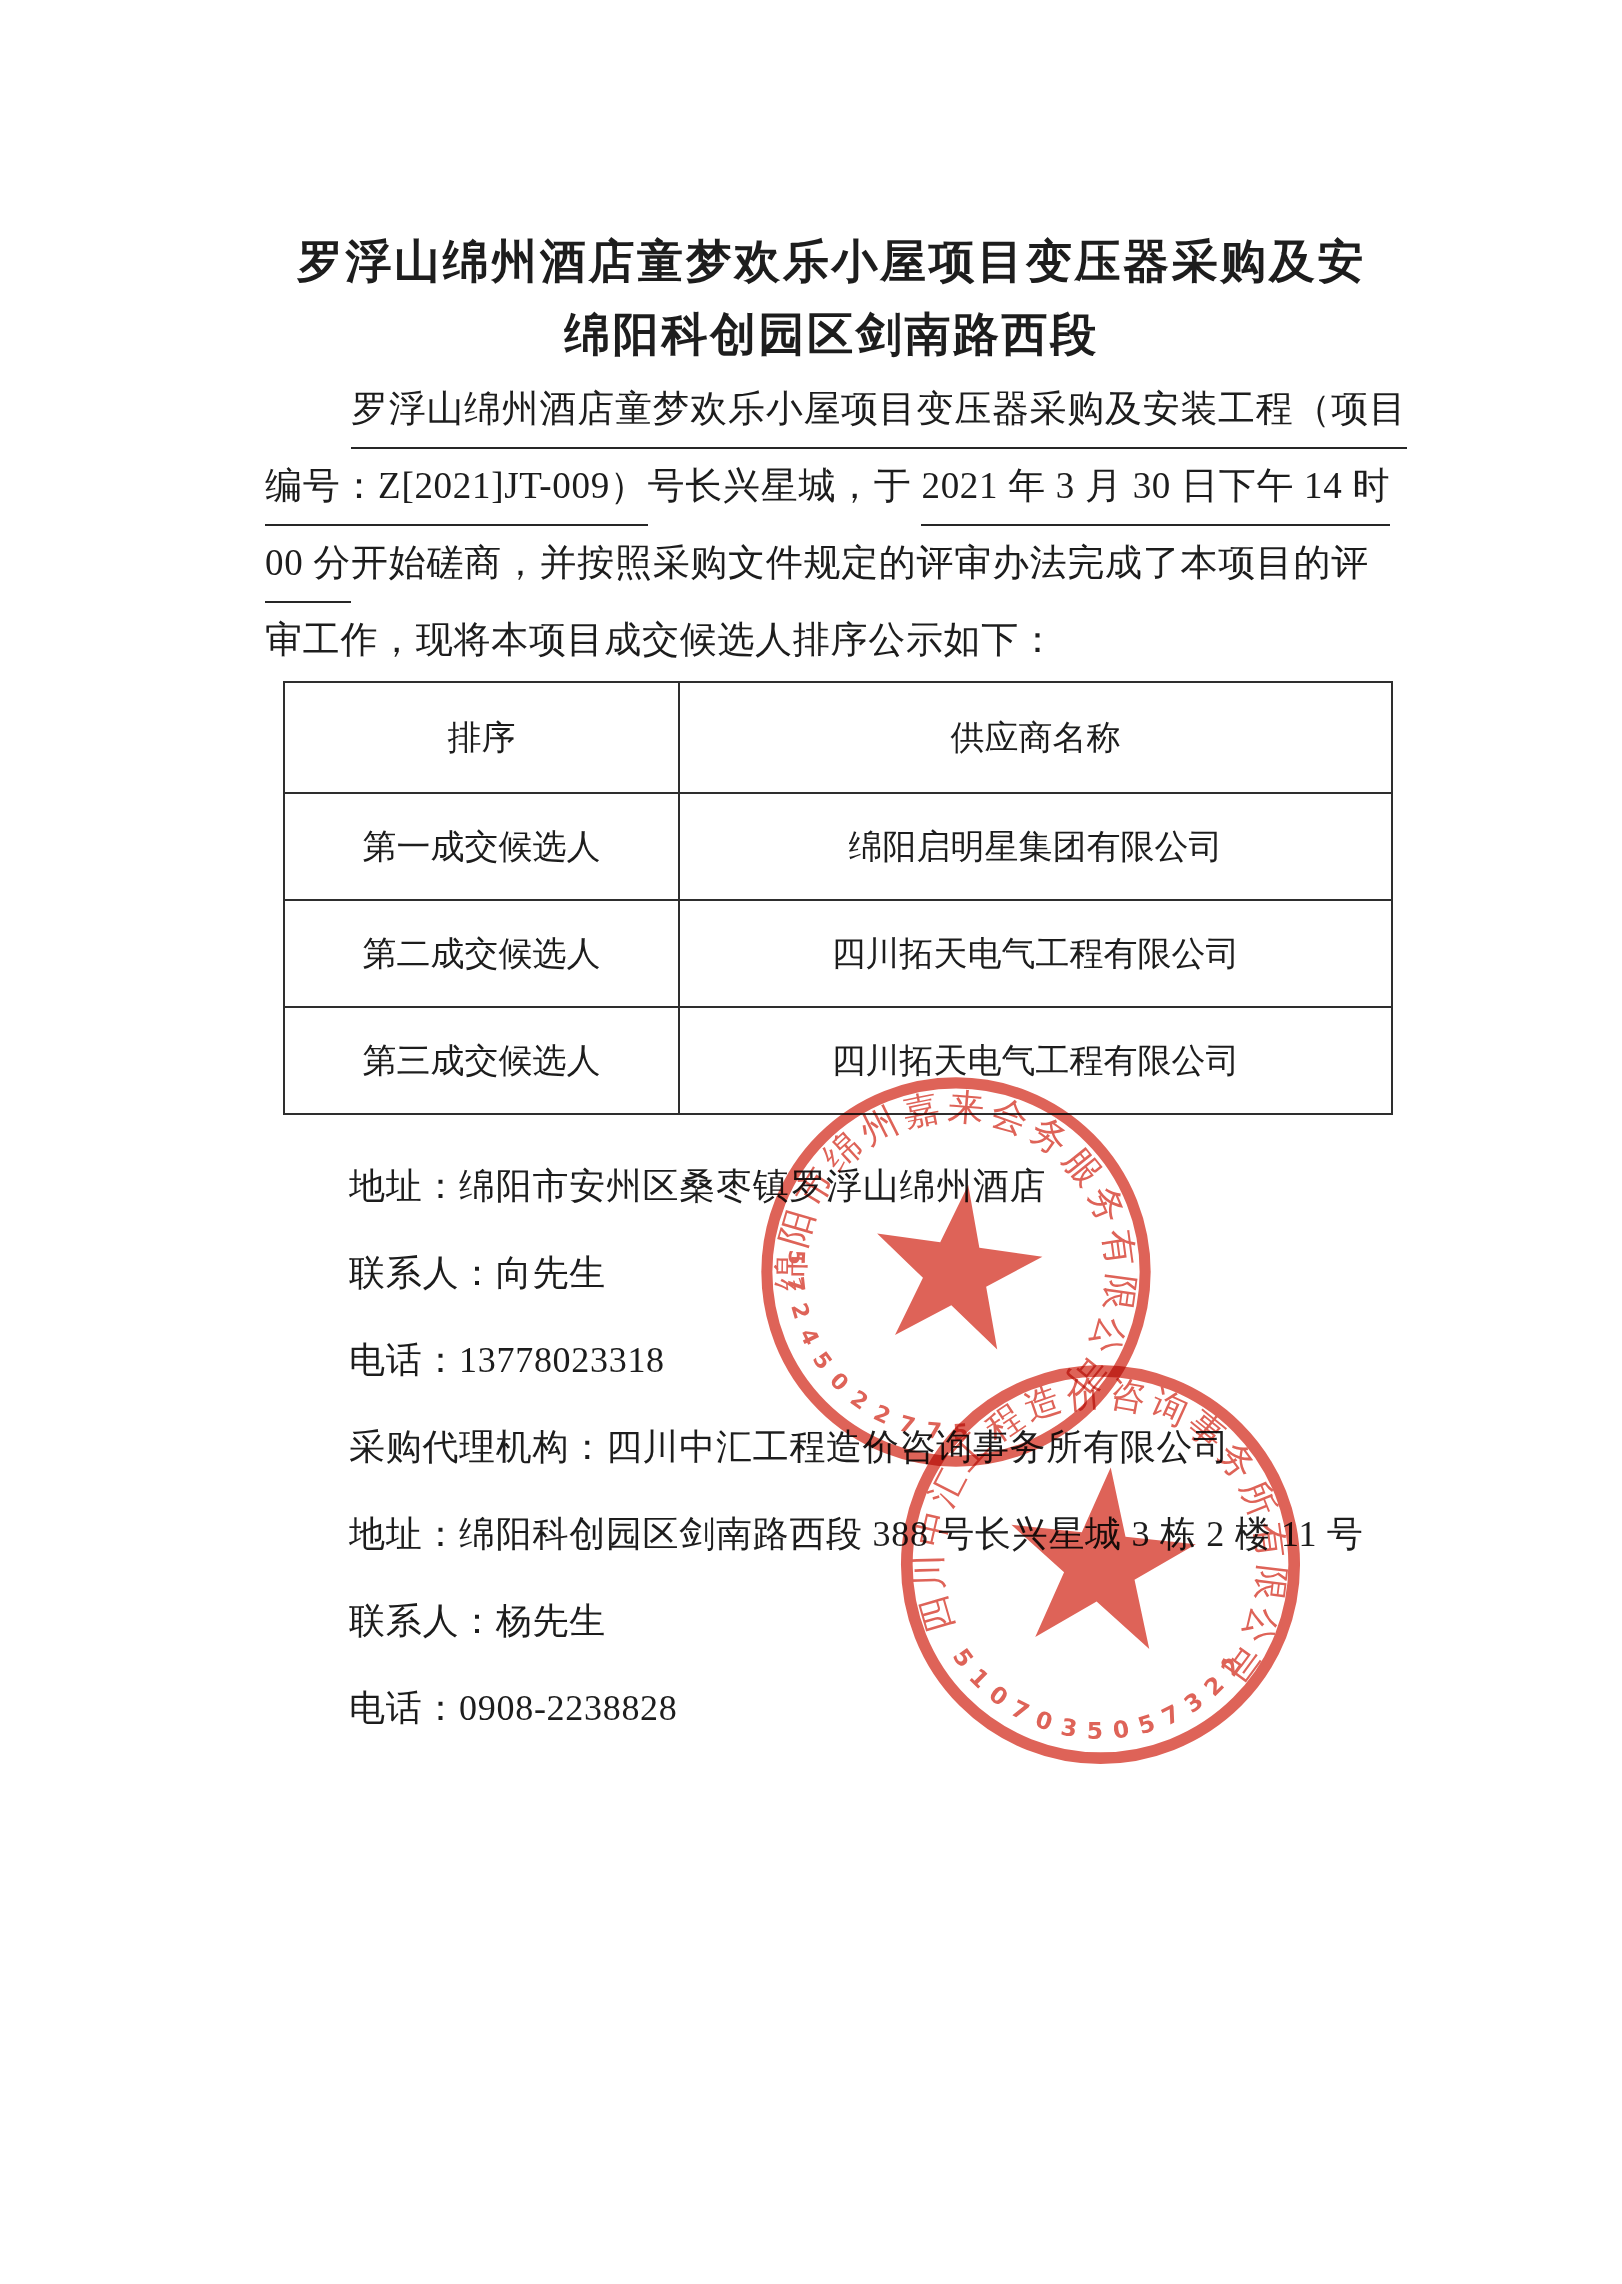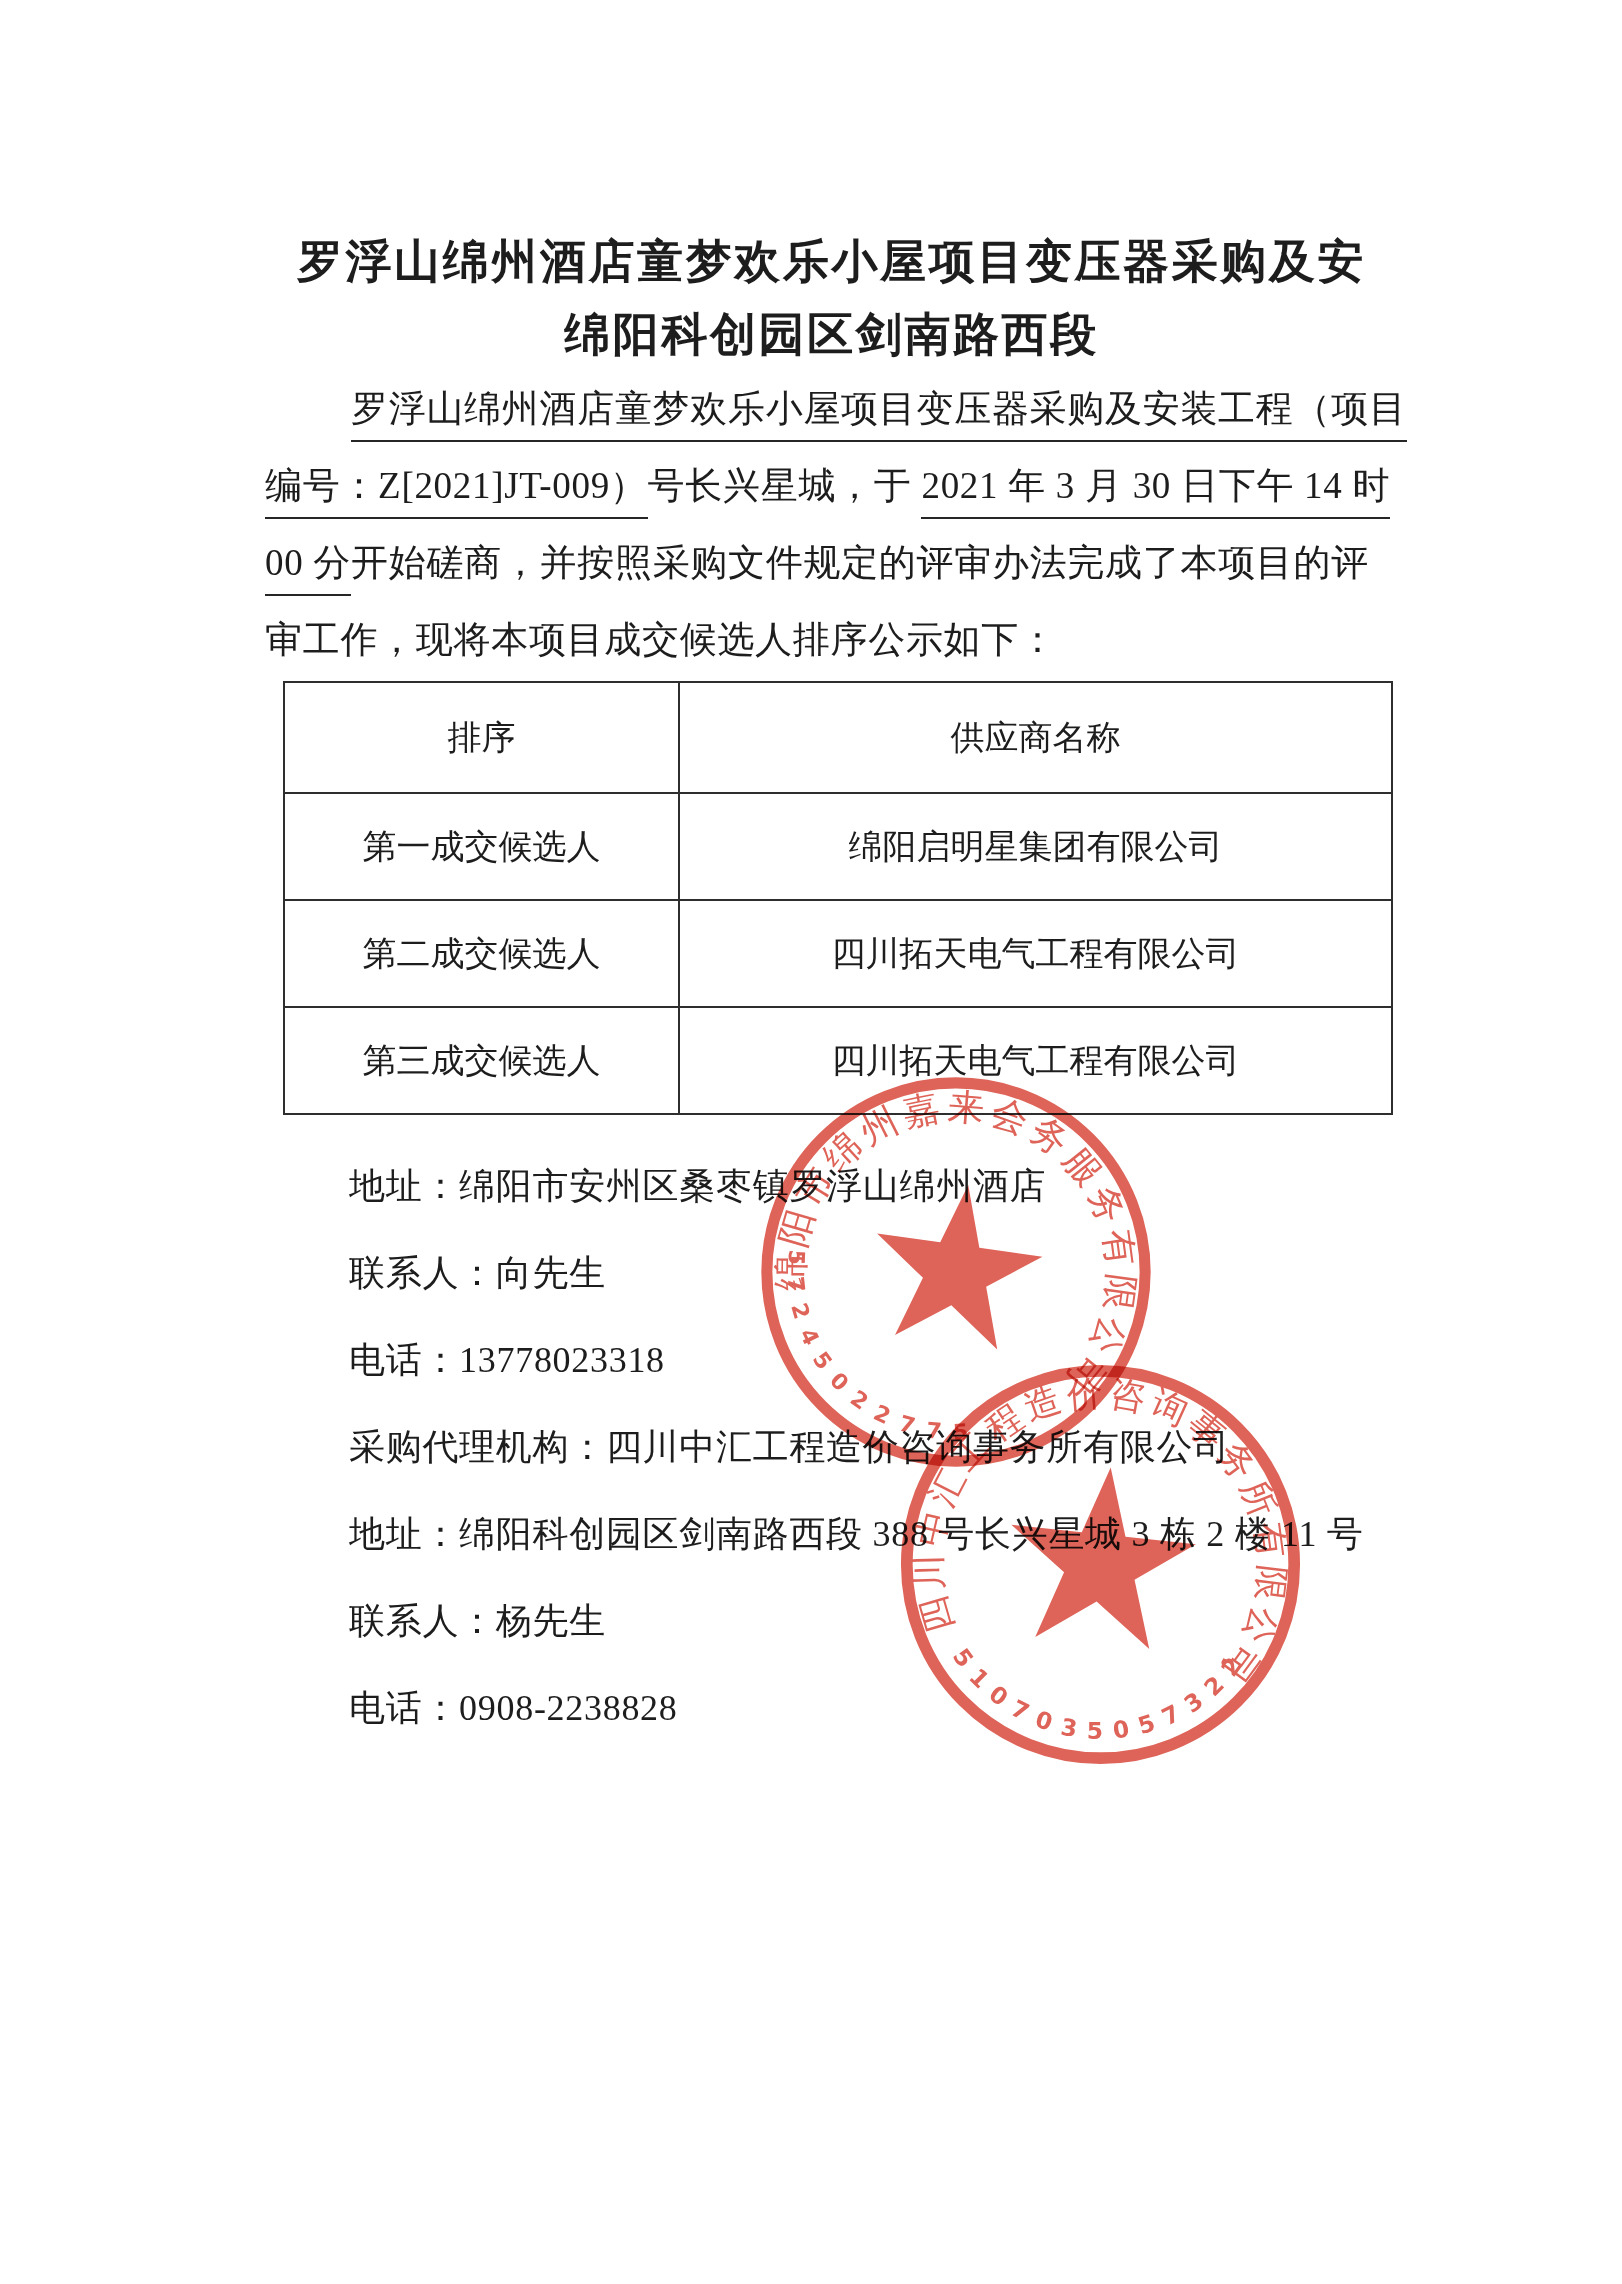--- a/index.html
+++ b/index.html
@@ -31,21 +31,21 @@
   
   .para {
     position: absolute;
     top: 370px; left: 265px; width: 1135px;
     font-size: 37px;
     line-height: 77px;
     letter-spacing: 0.7px;
   }
   .pline { display: block; white-space: nowrap; }
   .pline.indent { padding-left: 86px; }
-  .u { border-bottom: 2.6px solid #262626; padding-bottom: 11px; }
+  .u { border-bottom: 2.6px solid #262626; padding-bottom: 18px; }
 
   
   table.cand {
     position: absolute;
     top: 681px; left: 283px;
     width: 1109px;
     border-collapse: collapse;
     table-layout: fixed;
     font-size: 34px;
   }

